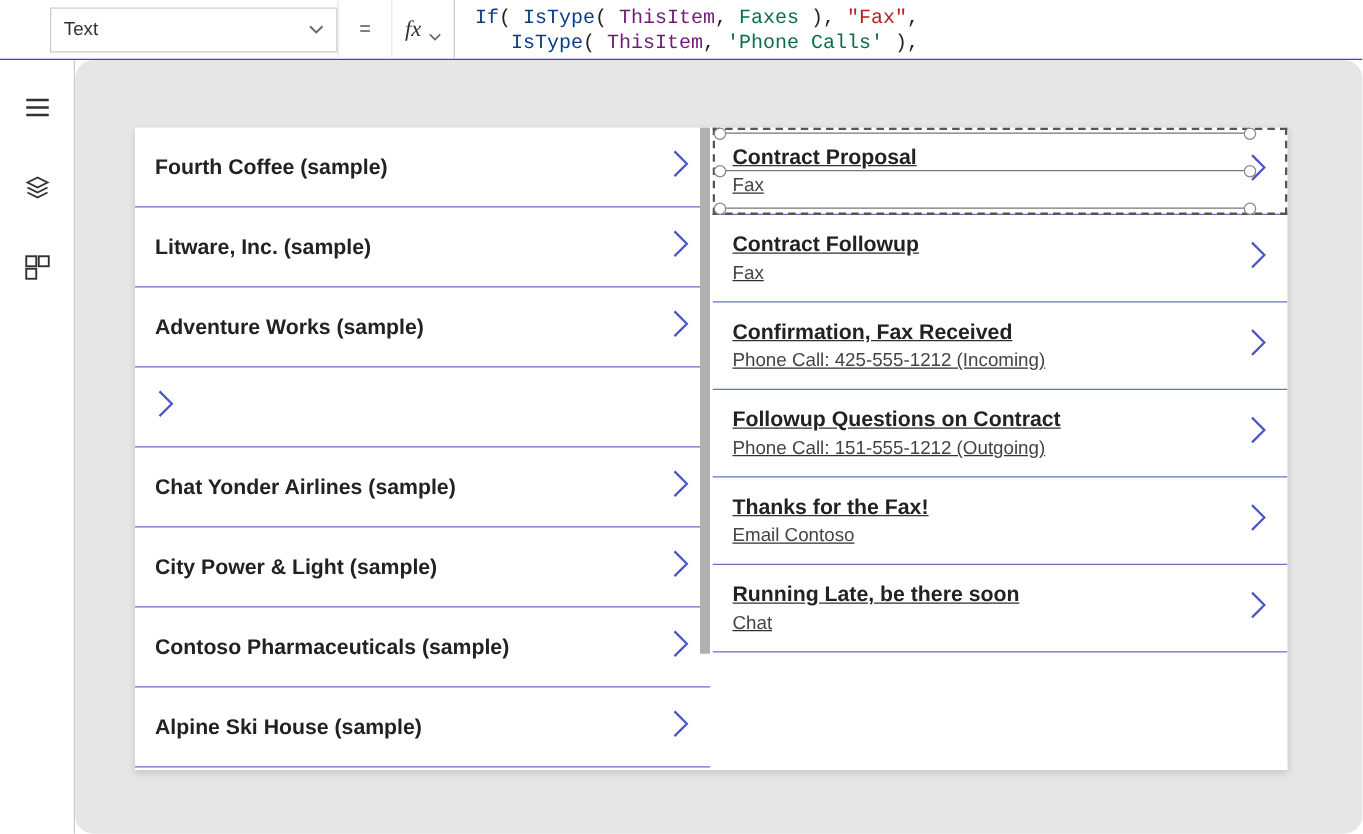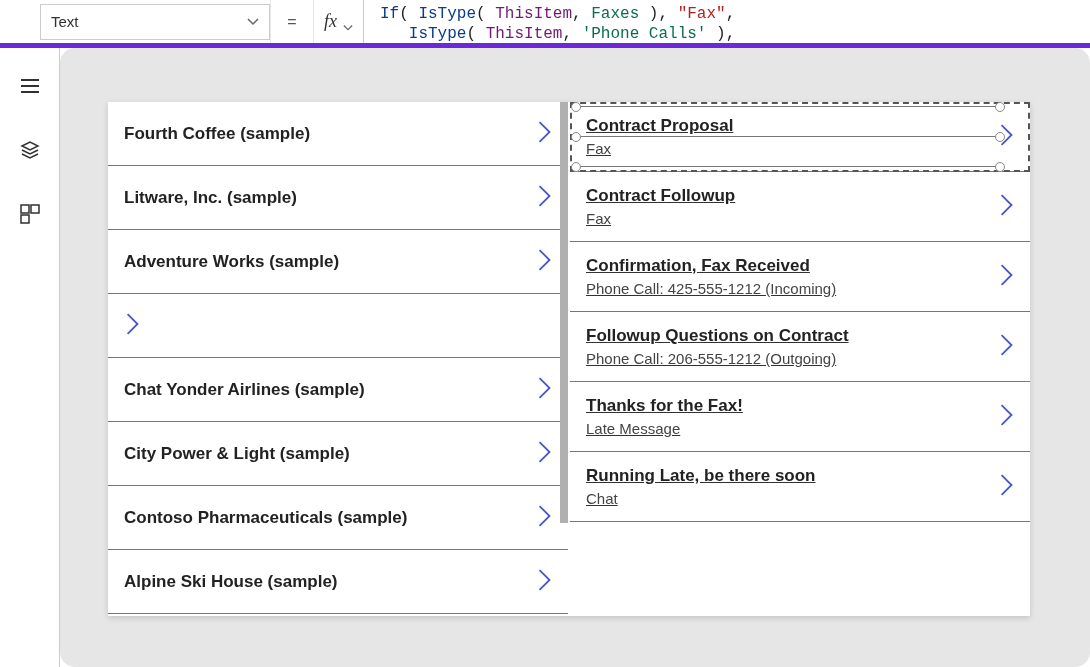--- a/index.html
+++ b/index.html
@@ -10,21 +10,21 @@
       height: 667px;
       overflow: hidden;
       color: #323130;
     }
     
     
     .top-bar {
       display: flex;
       align-items: stretch;
       height: 48px;
-      border-bottom: 5px solid #6d28d9;
+      border-bottom: 1px solid #6d28d9;
       background: #fff;
     }
     .property-dropdown {
       width: 234px;
       display: flex;
       align-items: center;
       padding: 0 0 0 4px;
       margin: 6px 0 6px 36px;
     }
     .property-dropdown .inner {
@@ -322,30 +322,30 @@
             <span class="label">Confirmation, Fax Received</span>
             <span class="sub">Phone Call: 425-555-1212 (Incoming)</span>
           </div>
           <span class="chev-right"><svg viewBox="0 0 20 30">
               <path d="M4 4 L15 15 L4 26"></path>
             </svg></span>
         </div>
         <div class="g-item right-item">
           <div class="stack">
             <span class="label">Followup Questions on Contract</span>
-            <span class="sub">Phone Call: 206-555-1212 (Outgoing)</span>
+            <span class="sub">Phone Call: 151-555-1212 (Outgoing)</span>
           </div>
           <span class="chev-right"><svg viewBox="0 0 20 30">
               <path d="M4 4 L15 15 L4 26"></path>
             </svg></span>
         </div>
         <div class="g-item right-item">
           <div class="stack">
             <span class="label">Thanks for the Fax!</span>
-            <span class="sub">Late Message</span>
+            <span class="sub">Email Contoso</span>
           </div>
           <span class="chev-right"><svg viewBox="0 0 20 30">
               <path d="M4 4 L15 15 L4 26"></path>
             </svg></span>
         </div>
         <div class="g-item right-item">
           <div class="stack">
             <span class="label">Running Late, be there soon</span>
             <span class="sub">Chat</span>
           </div>

